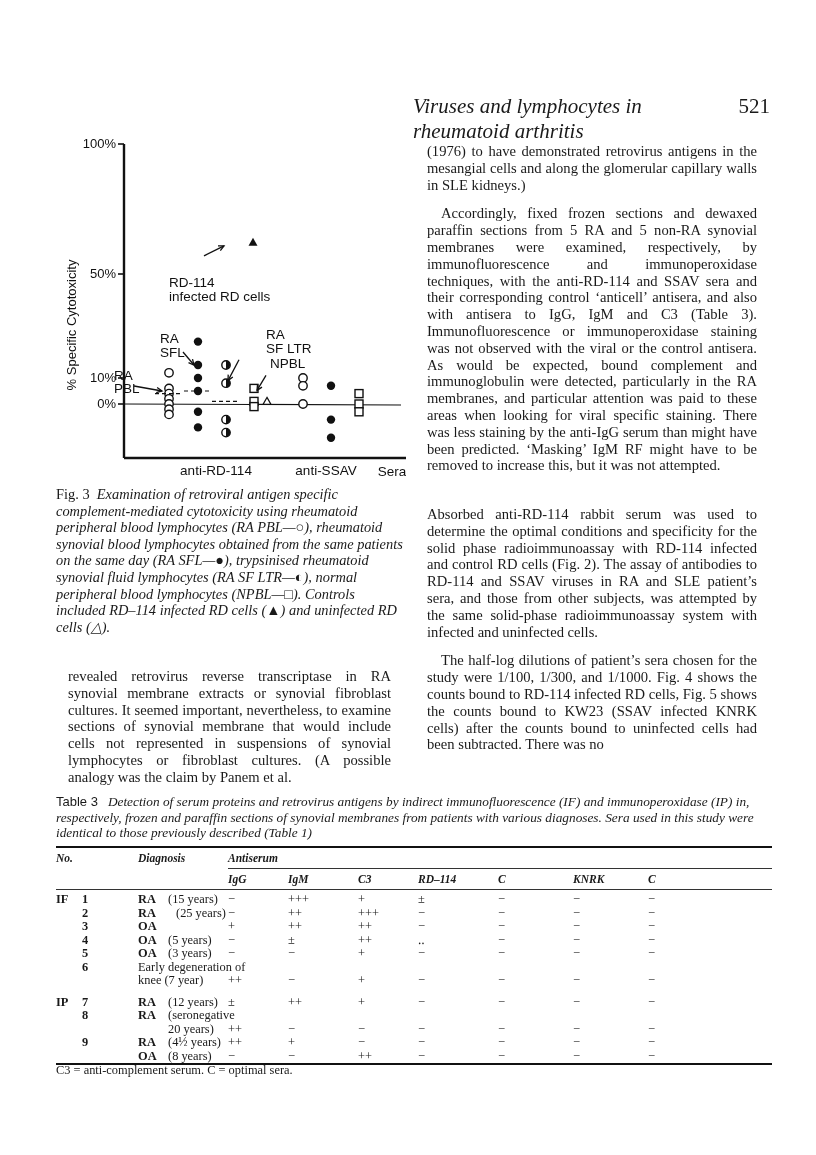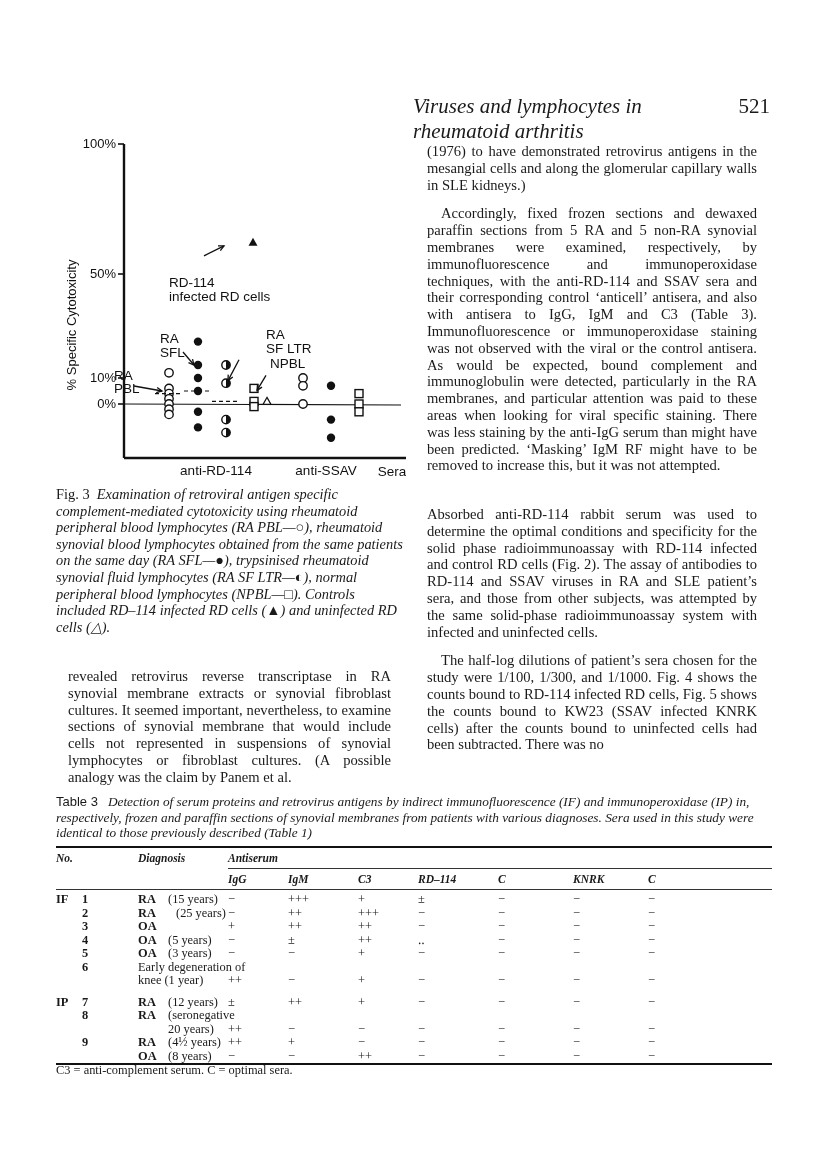--- a/index.html
+++ b/index.html
@@ -242,21 +242,21 @@
         <span style="left: 232px;"></span>
         <span style="left: 302px;"></span>
         <span style="left: 362px;"></span>
         <span style="left: 442px;"></span>
         <span style="left: 517px;"></span>
         <span style="left: 592px;"></span>
       </div>
       <div class="trow">
         <span style="left: 0px; font-weight: bold;"></span>
         <span style="left: 26px; font-weight: bold;"></span>
-        <span style="left: 82px;">knee (1 year)</span>
+        <span style="left: 82px;">knee (7 year)</span>
         <span style="left: 112px;"></span>
         <span style="left: 172px;">++</span>
         <span style="left: 232px;">−</span>
         <span style="left: 302px;">+</span>
         <span style="left: 362px;">−</span>
         <span style="left: 442px;">−</span>
         <span style="left: 517px;">−</span>
         <span style="left: 592px;">−</span>
       </div>
       <div class="trow" style="margin-top: 8px;">

